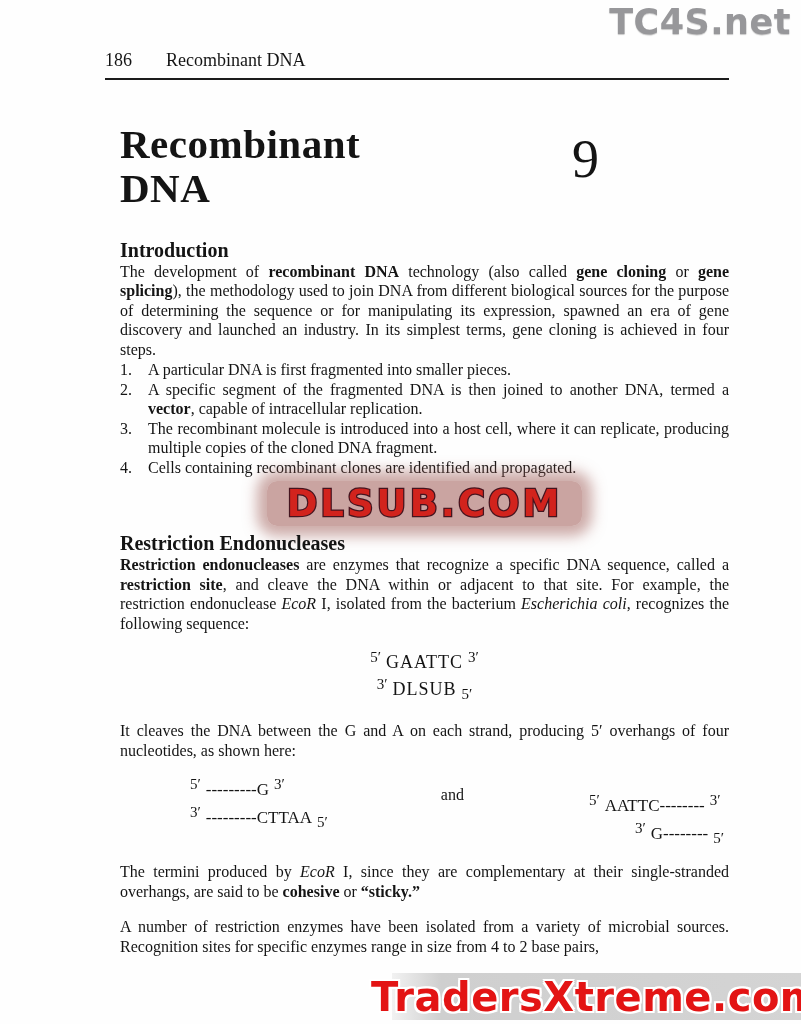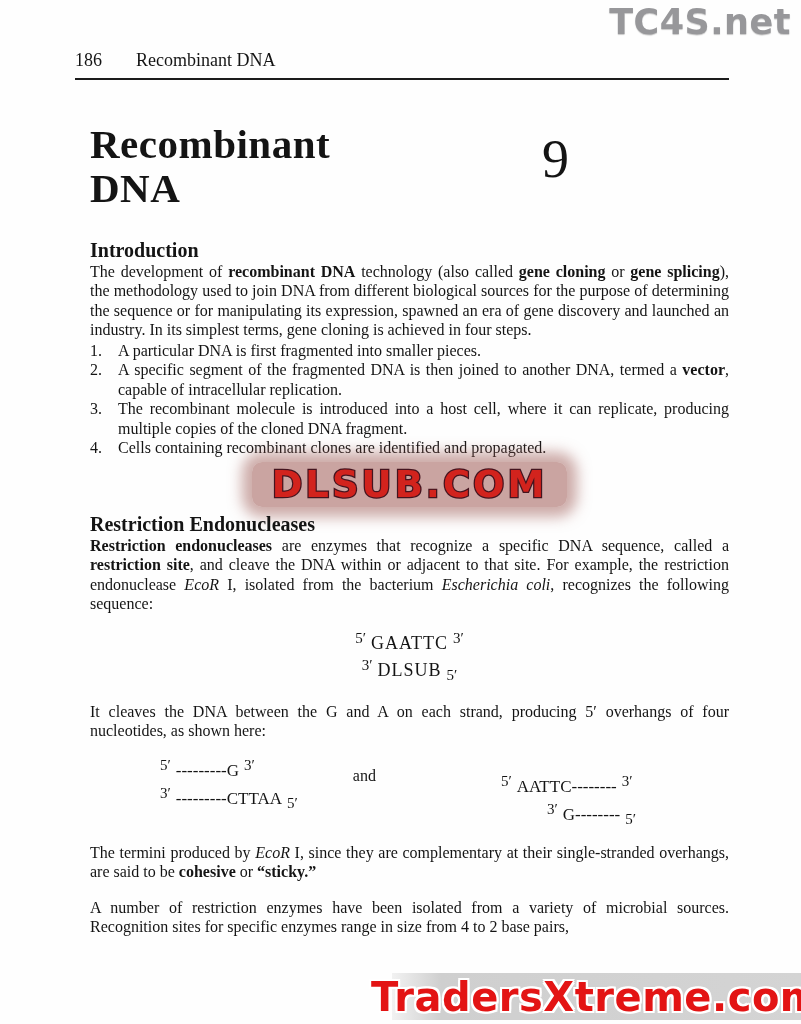--- a/index.html
+++ b/index.html
@@ -11,21 +11,21 @@
     font-family:"Liberation Serif", serif;
     color:#141414;
   }
   .wm-top {
     position:absolute; top:2px; right:10px;
     font-family:"DejaVu Sans", sans-serif;
     font-weight:bold; font-size:35px; color:#97979a;
     letter-spacing:0.5px;
     text-shadow:0 1px 1px #c9c9c9;
   }
-  .content { padding:50px 72px 0 90px; }
+  .content { padding:50px 72px 0 120px; }
   .running-head {
     display:flex; align-items:baseline; gap:34px;
     font-size:18px; padding:0 0 7px 0;
     border-bottom:2px solid #1c1c1c;
     margin-left:-15px;
   }
   .chapter-block { position:relative; margin-top:42px; }
   .chapter-title {
     font-size:41px; font-weight:bold; line-height:1.08;
     letter-spacing:0.5px;
@@ -61,21 +61,21 @@
   .seq-block { text-align:center; margin-top:16px; font-size:18px; }
   .seq-line { line-height:26px; letter-spacing:1px; }
   .plabel { font-size:15px; position:relative; top:-6px; padding:0 5px; letter-spacing:0; }
   .plabel.low { top:4px; }
   .frag-row {
     display:flex; margin-top:16px; font-size:17px;
     padding:0 10px 0 65px;
   }
   .frag-line { line-height:27px; white-space:nowrap; }
   .frag-line.indented { padding-left:46px; }
-  .frag-and { margin:10px 0 0 50px; font-size:16px; }
+  .frag-and { margin:10px 0 0 108px; font-size:16px; }
   .frag-right { margin-left:120px;margin-top:16px; }
   .wm-bottom-band {
     position:absolute; left:392px; right:0; bottom:4px; height:47px;
     background:linear-gradient(90deg, rgba(205,205,205,0.25), #cfcfcf 12%, #d4d4d4);
     display:flex; align-items:center; justify-content:center;
   }
   .wm-bottom {
     font-family:"DejaVu Sans", sans-serif;
     font-weight:bold; font-size:40px; color:#e31414; letter-spacing:0.5px;
     text-shadow:-2px -2px 0 #fff, 2px -2px 0 #fff, -2px 2px 0 #fff, 2px 2px 0 #fff,

